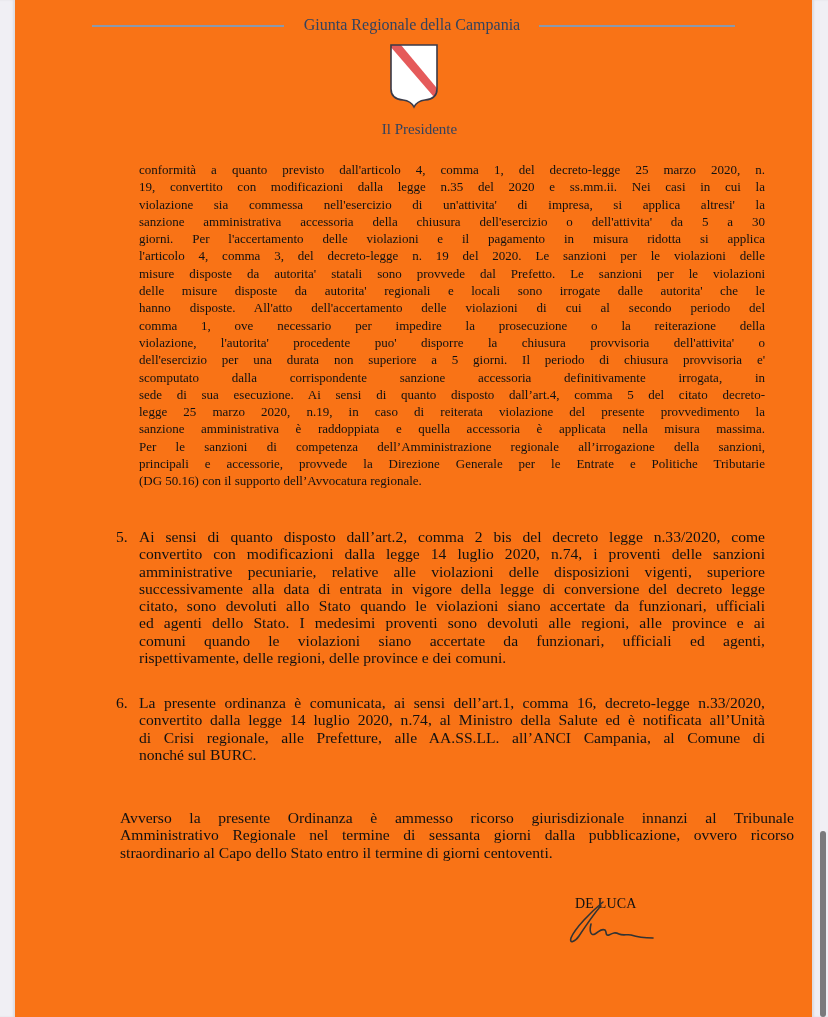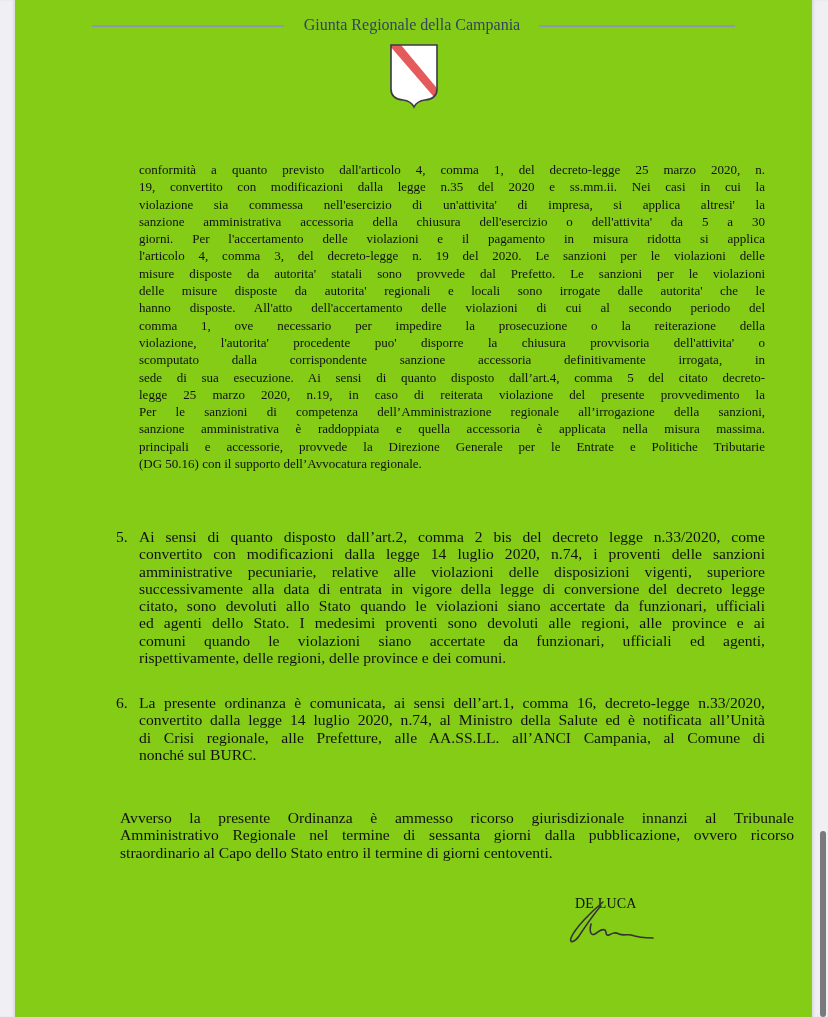--- a/index.html
+++ b/index.html
@@ -13,21 +13,21 @@
     background: #f0eff4; box-shadow: inset -2px 0 2px rgba(0,0,0,0.08);
   }
   .gutter-right {
     position: absolute; right: 0; top: 0; width: 16px; height: 1017px;
     background: #f0eff4; box-shadow: inset 2px 0 2px rgba(0,0,0,0.08);
   }
   .scroll-thumb {
     position: absolute; right: 2px; top: 831px; width: 6px; height: 186px;
     background: #7a7a7c; border-radius: 3px;
   }
-  .page { position: absolute; left: 15px; top: 0; width: 797px; height: 1017px; background: #84cc16; }
+  .page { position: absolute; left: 15px; top: 0; width: 797px; height: 1017px; background: #f97316; }
 
   .header-rule { position: absolute; top: 25px; height: 2px; background: #8a99ad; }
   .header-rule.left { left: 77px; width: 192px; }
   .header-rule.right { left: 524px; width: 196px; }
   .header-title {
     position: absolute; top: 16px; left: 270px; width: 254px; text-align: center;
     color: #33435f; font-size: 16px; white-space: nowrap;
   }
   .crest { position: absolute; left: 374px; top: 43px; width: 50px; height: 68px; }
   .president {
@@ -77,38 +77,40 @@
         <path d="M2 2 H48 V46 Q48 56 36 57 Q28 58 25 64 Q22 58 14 57 Q2 56 2 46 Z"></path>
       </clipPath>
     </defs>
     <g clip-path="url(#shieldclip)">
       <rect x="0" y="0" width="50" height="68" fill="#ffffff"></rect>
       <polygon points="0,2 12,2 52,50 52,62" fill="#e55a5a"></polygon>
     </g>
     <path d="M2 2 H48 V46 Q48 56 36 57 Q28 58 25 64 Q22 58 14 57 Q2 56 2 46 Z" fill="none" stroke="#3a3a48" stroke-width="1.6"></path>
   </svg>
 
+  <div class="president">Il Presidente</div>
 
   <div class="body-text para-a">
     <span class="line">conformità a quanto previsto  dall'articolo 4, comma 1, del  decreto-legge  25 marzo 2020, n.</span>
     <span class="line">19, convertito con modificazioni dalla legge n.35 del 2020 e ss.mm.ii. Nei  casi  in  cui  la</span>
     <span class="line">violazione  sia  commessa nell'esercizio di un'attivita' di impresa,  si  applica  altresi'  la</span>
     <span class="line">sanzione amministrativa accessoria della  chiusura  dell'esercizio  o dell'attivita' da 5 a 30</span>
     <span class="line">giorni.  Per l'accertamento delle violazioni e  il  pagamento  in  misura ridotta si applica</span>
     <span class="line">l'articolo 4, comma 3, del decreto-legge n. 19 del 2020.  Le sanzioni per le violazioni delle</span>
     <span class="line">misure disposte da autorita' statali sono provvede dal  Prefetto.  Le  sanzioni  per  le violazioni</span>
     <span class="line">delle misure disposte da autorita' regionali e locali sono irrogate  dalle   autorita'   che   le</span>
     <span class="line">hanno  disposte.  All'atto dell'accertamento delle violazioni di  cui  al  secondo  periodo  del</span>
     <span class="line">comma  1,  ove  necessario  per  impedire  la   prosecuzione   o   la reiterazione della</span>
     <span class="line">violazione, l'autorita' procedente  puo'  disporre la chiusura  provvisoria  dell'attivita'  o</span>
+    <span class="line">dell'esercizio  per  una durata non superiore a 5 giorni. Il periodo di  chiusura  provvisoria e'</span>
     <span class="line">scomputato    dalla    corrispondente    sanzione    accessoria definitivamente irrogata, in</span>
     <span class="line">sede  di  sua  esecuzione. Ai sensi di quanto disposto dall’art.4, comma 5 del citato decreto-</span>
     <span class="line">legge 25 marzo 2020, n.19, in caso di reiterata violazione del presente provvedimento la</span>
+    <span class="line">sanzione amministrativa è raddoppiata e quella accessoria è applicata nella misura massima.</span>
     <span class="line">Per le sanzioni di competenza dell’Amministrazione regionale all’irrogazione della sanzioni,</span>
-    <span class="line">sanzione amministrativa è raddoppiata e quella accessoria è applicata nella misura massima.</span>
     <span class="line">principali e accessorie, provvede la Direzione Generale per le Entrate e Politiche Tributarie</span>
     <span class="line last">(DG 50.16) con il supporto dell’Avvocatura regionale.</span>
   </div>
 
   <div class="item item-5">
     <span class="num">5.</span>
     <div class="txt">
       <span class="line">Ai sensi di quanto disposto dall’art.2, comma 2 bis  del decreto legge n.33/2020, come</span>
       <span class="line">convertito con modificazioni dalla legge 14 luglio 2020, n.74, i proventi delle sanzioni</span>
       <span class="line">amministrative pecuniarie, relative alle violazioni delle disposizioni vigenti, superiore</span>

